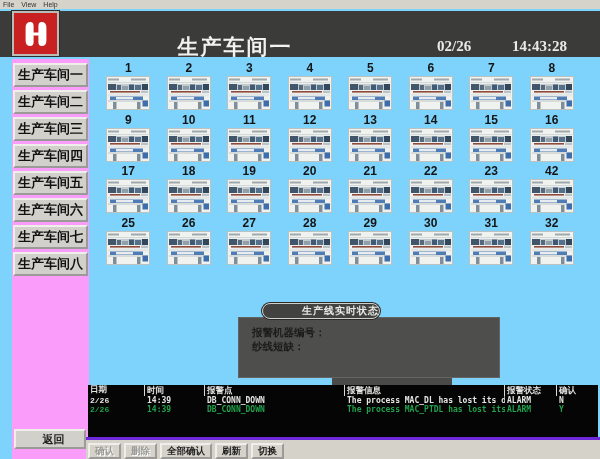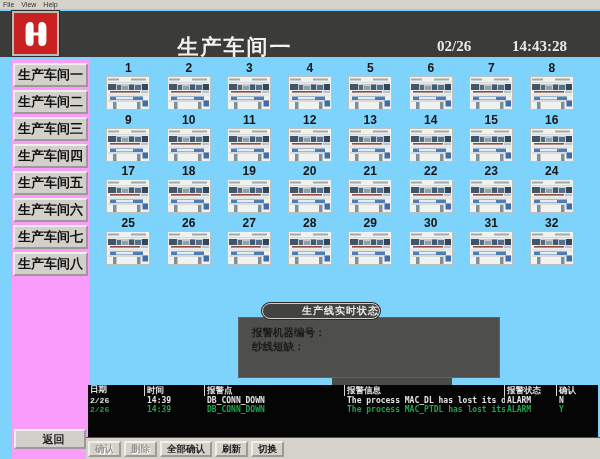--- a/index.html
+++ b/index.html
@@ -52,21 +52,21 @@
   #alarm-table-header { display:flex; height:11px; }
   .th { color:#e4e4e2; font-size:8.5px; font-weight:bold; line-height:11px; padding-left:2px;
         border-right:1px solid #d9d9d7; overflow:hidden; white-space:nowrap; }
   .tr { display:flex; height:9px; cursor:pointer; }
   .td { font-family:"DejaVu Sans Mono", monospace; font-size:8px; font-weight:bold; line-height:9px;
         padding-left:2px; overflow:hidden; white-space:nowrap; }
   .col0{width:57px;font-family:Liberation Mono, monospace;} .col1{width:60px;} .col2{width:140px;} .col3{width:160px;} .col4{width:52px;} .col5{width:40px; border-right:none;}
 
   
   #toolbar { position:absolute; left:86px; top:437px; width:514px; height:22px; background:#d5d2ca;
-             border-top:1px solid #6d28d9; padding:3px 0 0 2px; }
+             border-top:3px solid #6d28d9; padding:3px 0 0 2px; }
   .tb-btn { height:16px; background:#d5d2ca; border:2px outset #efeeea; margin-right:3px;
             font-family:"Liberation Sans", sans-serif; font-size:9.5px; font-weight:bold; color:#222;
             padding:0 5px; cursor:pointer; vertical-align:top; }
   .tb-btn.disabled { color:#9a9a96; text-shadow:1px 1px 0 #fff; }
 </style>
 </head>
 <body>
 
 <div id="window">
   <div id="menu-bar"><span class="menu-item">File</span><span class="menu-item">View</span><span class="menu-item">Help</span></div>
@@ -665,21 +665,21 @@
     <rect x="2" y="17.5" width="40" height="3" fill="#e3e7e6"></rect>
     <rect x="4" y="20.5" width="33" height="3.5" fill="#4f7cb4"></rect>
     <rect x="10" y="21" width="17" height="2.5" fill="#e8ecef"></rect>
     <rect x="2" y="24" width="40" height="2" fill="#d7dcdb"></rect>
     <rect x="7" y="26" width="3.5" height="7" fill="#7f8e99"></rect>
     <rect x="31" y="26" width="3.5" height="7" fill="#7f8e99"></rect>
     <rect x="36.5" y="24.5" width="5.5" height="6" fill="#3e6dab"></rect>
   </svg>
       </div>
       <div class="cell">
-        <div class="mnum">24</div>
+        <div class="mnum">42</div>
         <svg class="machine-svg" viewBox="0 0 44 34" xmlns="http://www.w3.org/2000/svg">
     <rect x="0.5" y="0.5" width="43" height="33" fill="#f0f2f0" stroke="#bcc2bf"></rect>
     <rect x="2" y="2.5" width="11" height="2" fill="#9fa8ac"></rect>
     <rect x="25" y="2.5" width="15" height="2" fill="#9fa8ac"></rect>
     <rect x="2" y="6.2" width="40" height="0.9" fill="#cdd2d3"></rect>
     <rect x="2" y="8" width="40" height="6" fill="#c3cbce"></rect>
     <rect x="2" y="8" width="8" height="6" fill="#41566b"></rect>
     <rect x="11" y="9" width="4" height="5" fill="#55697c"></rect>
     <rect x="16" y="10" width="6" height="4" fill="#8fa0ab"></rect>
     <rect x="23" y="8.5" width="5" height="5.5" fill="#3f5a74"></rect>

